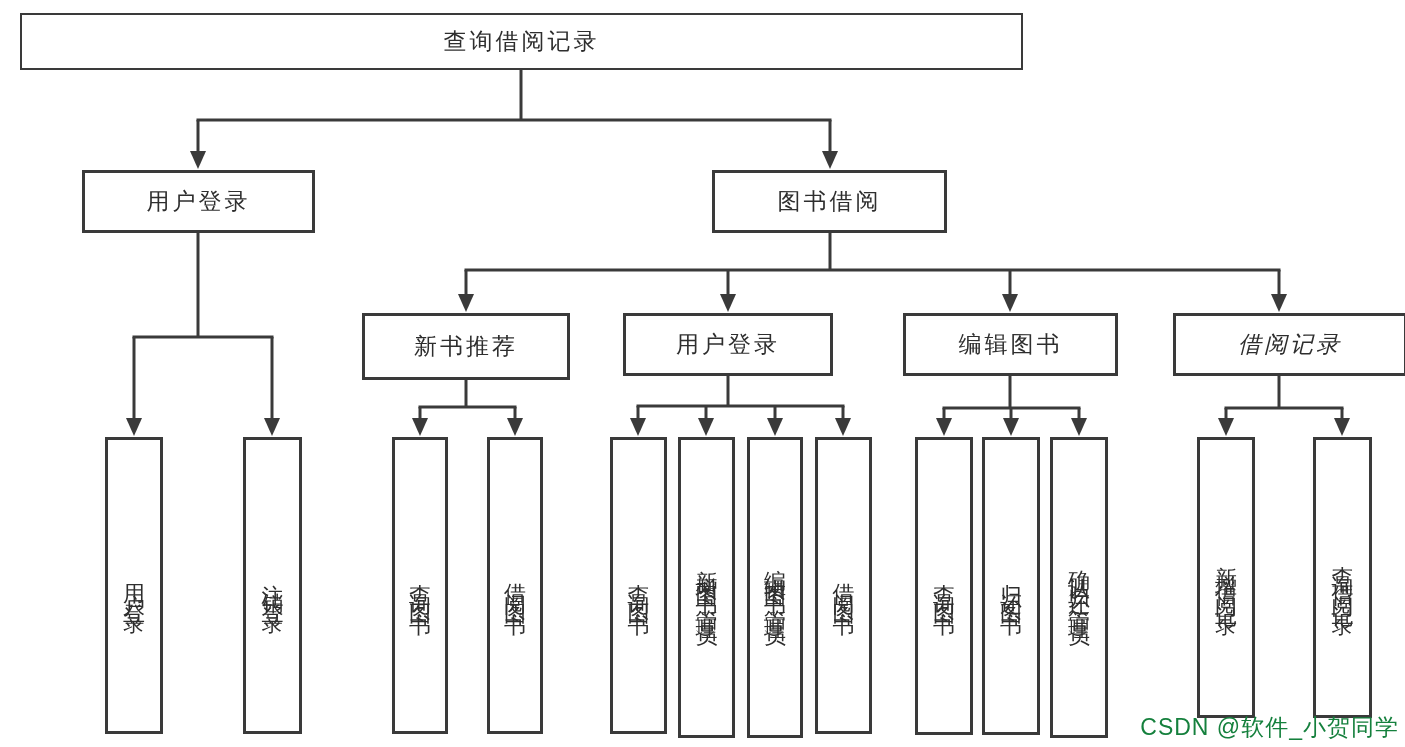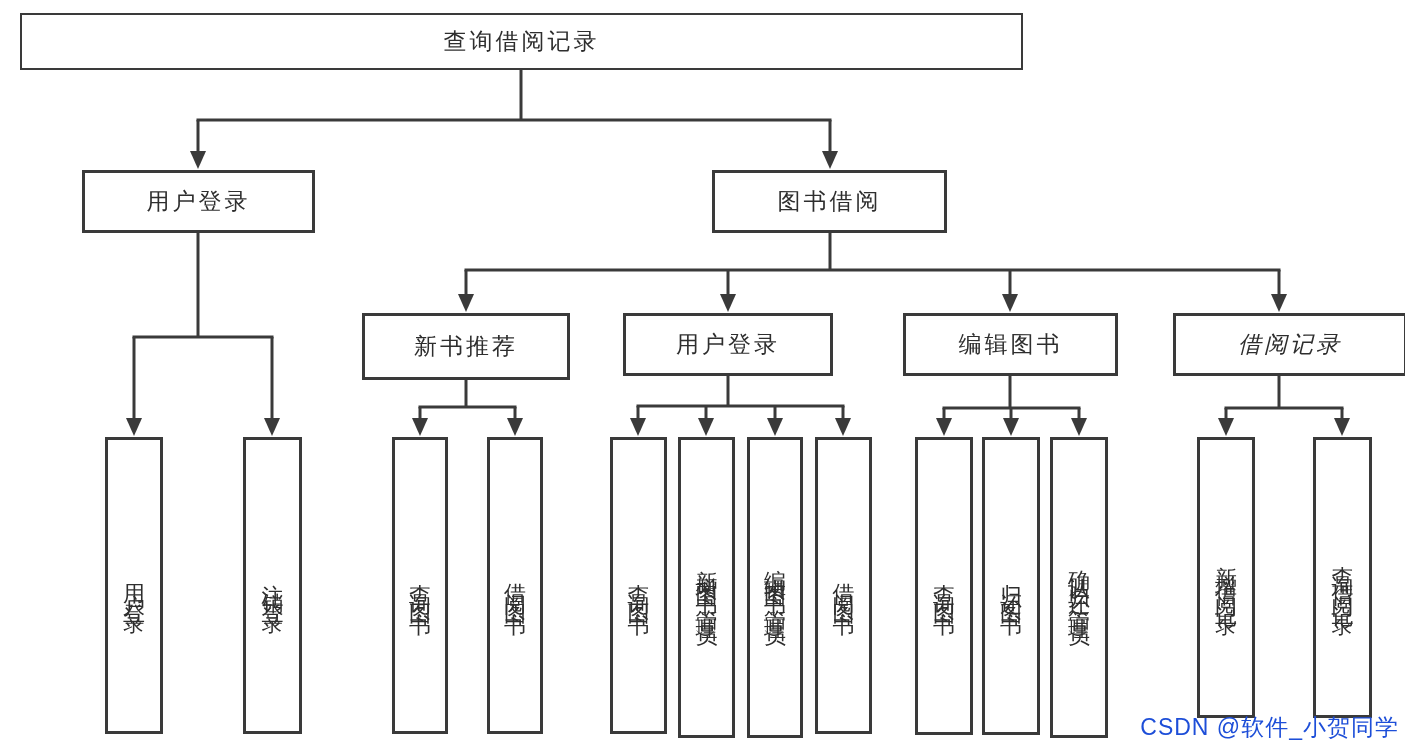--- a/index.html
+++ b/index.html
@@ -17,21 +17,21 @@
   }
   .box.thin{border-width:2px;}
   .box span{white-space:nowrap;}
   .box.v span{
     writing-mode:vertical-rl;text-orientation:mixed;
     font-size:22px;letter-spacing:10px;line-height:1;
   }
   .box.v.tight span{letter-spacing:8px;}
   .watermark{
     position:absolute;right:6px;bottom:4px;z-index:6;
-    font-size:23px;color:#1d4ed8;letter-spacing:1px;white-space:nowrap;
+    font-size:23px;color:#15803d;letter-spacing:1px;white-space:nowrap;
   }
 </style>
 </head>
 <body>
 
 <div class="stage">
 
   <svg class="connectors" width="1405" height="747" viewBox="0 0 1405 747" fill="none" stroke="#3a3a3a" stroke-width="3">
 
     <g>

